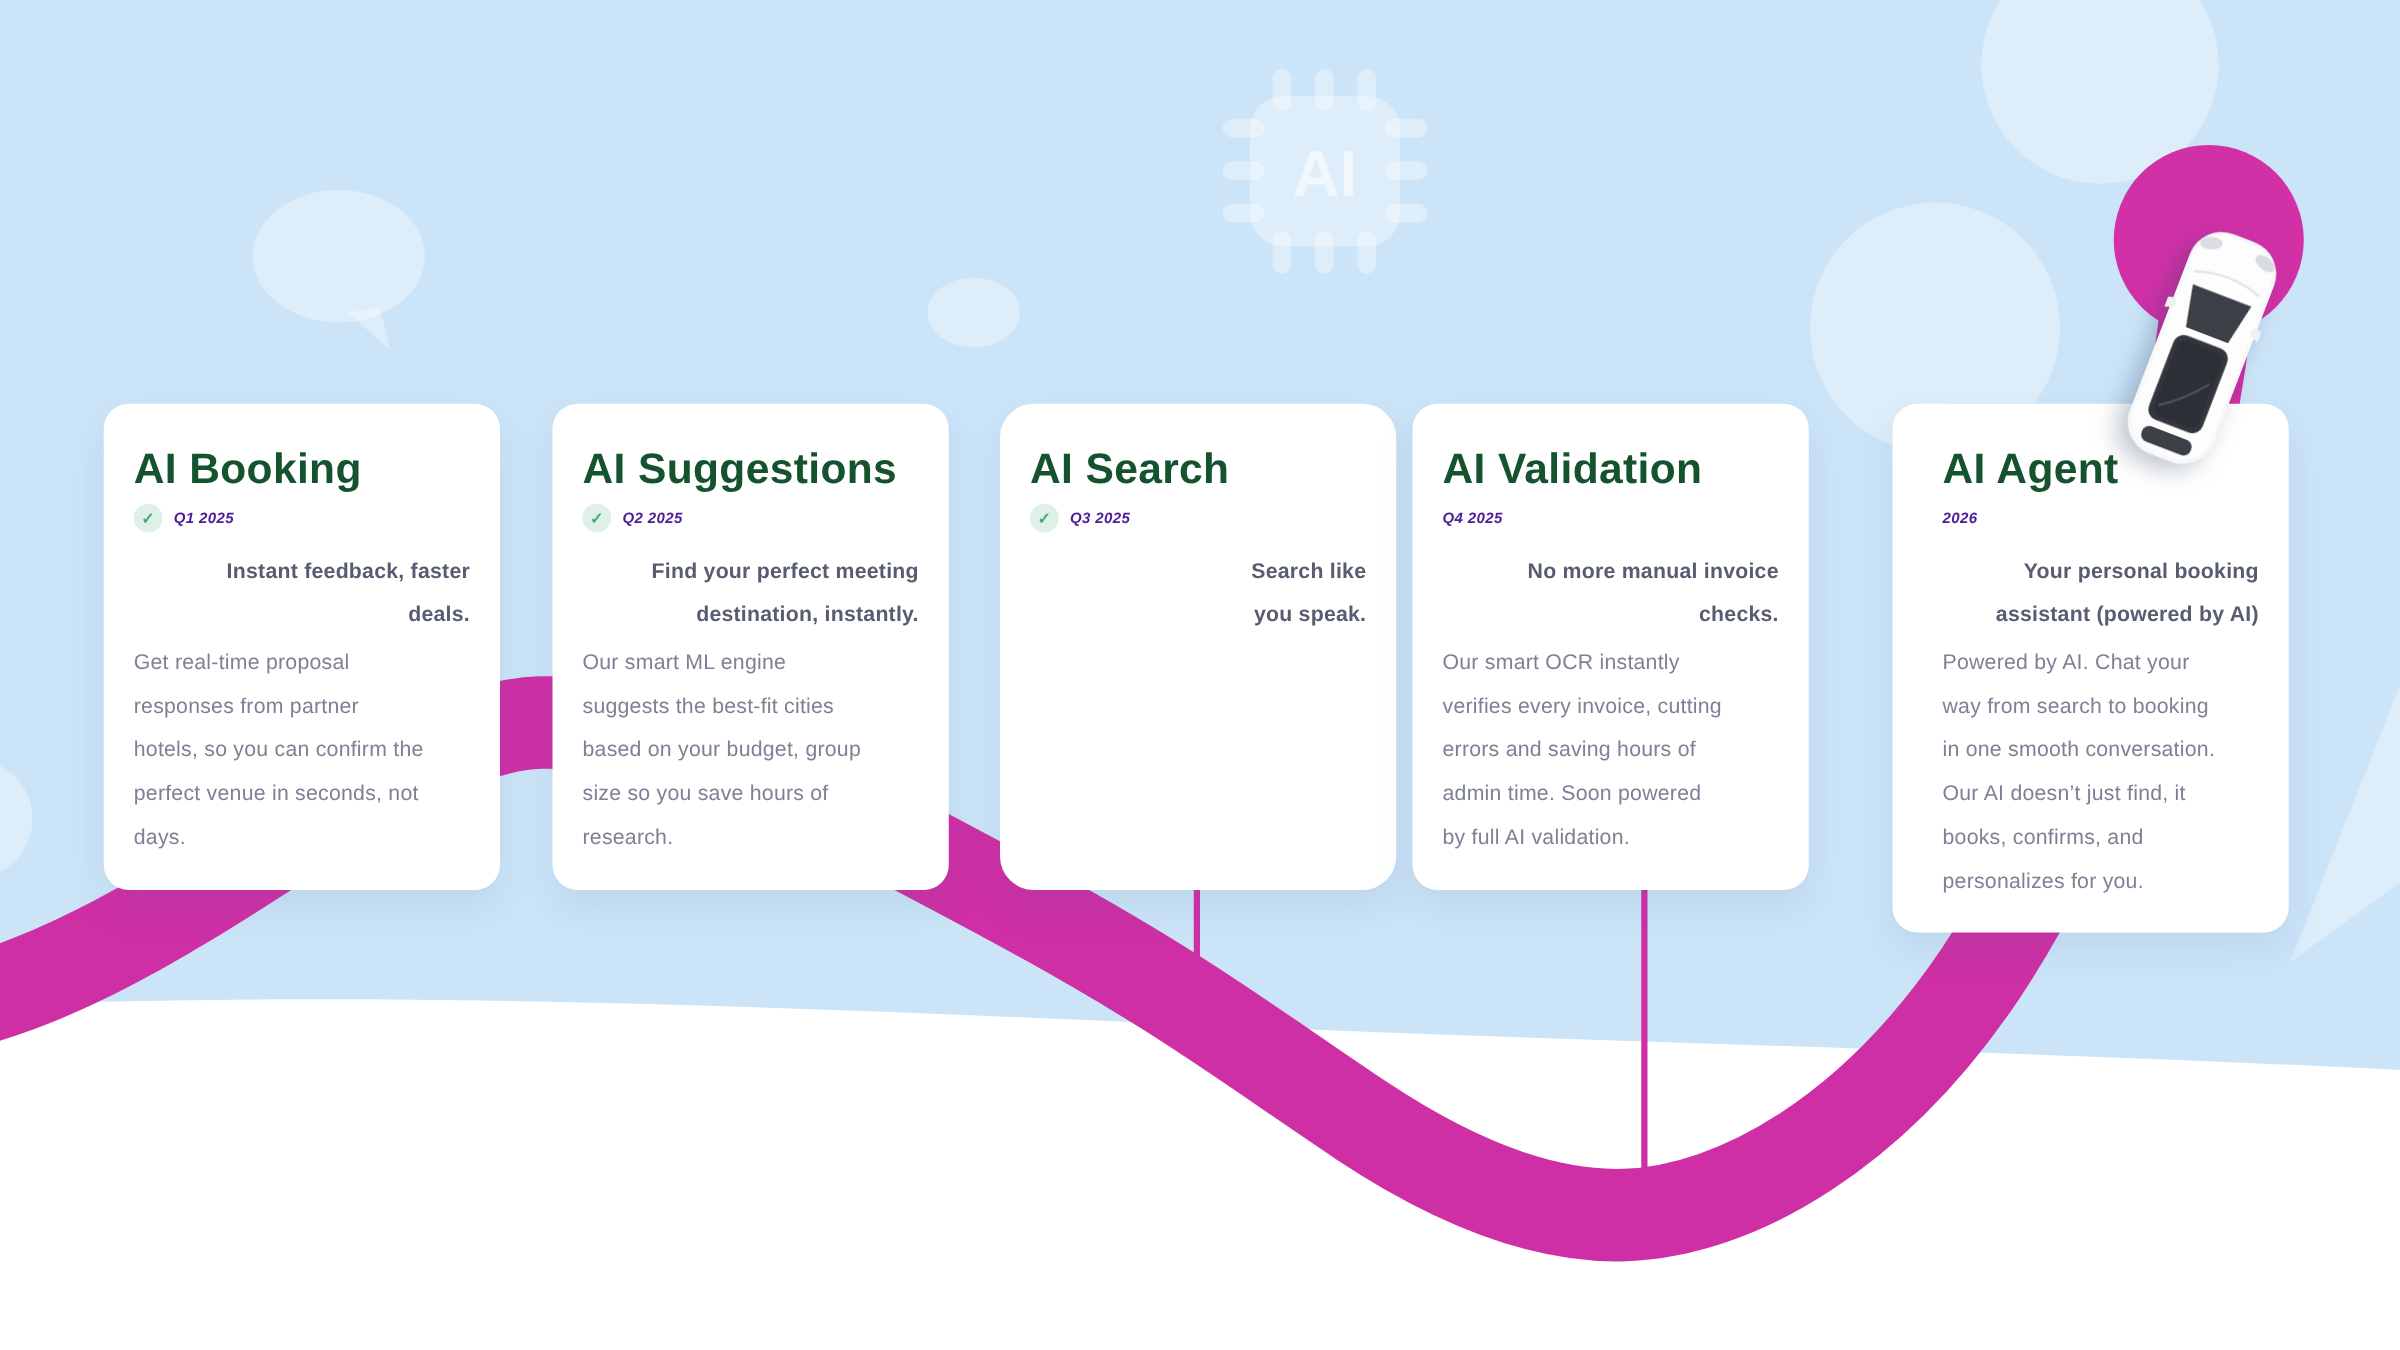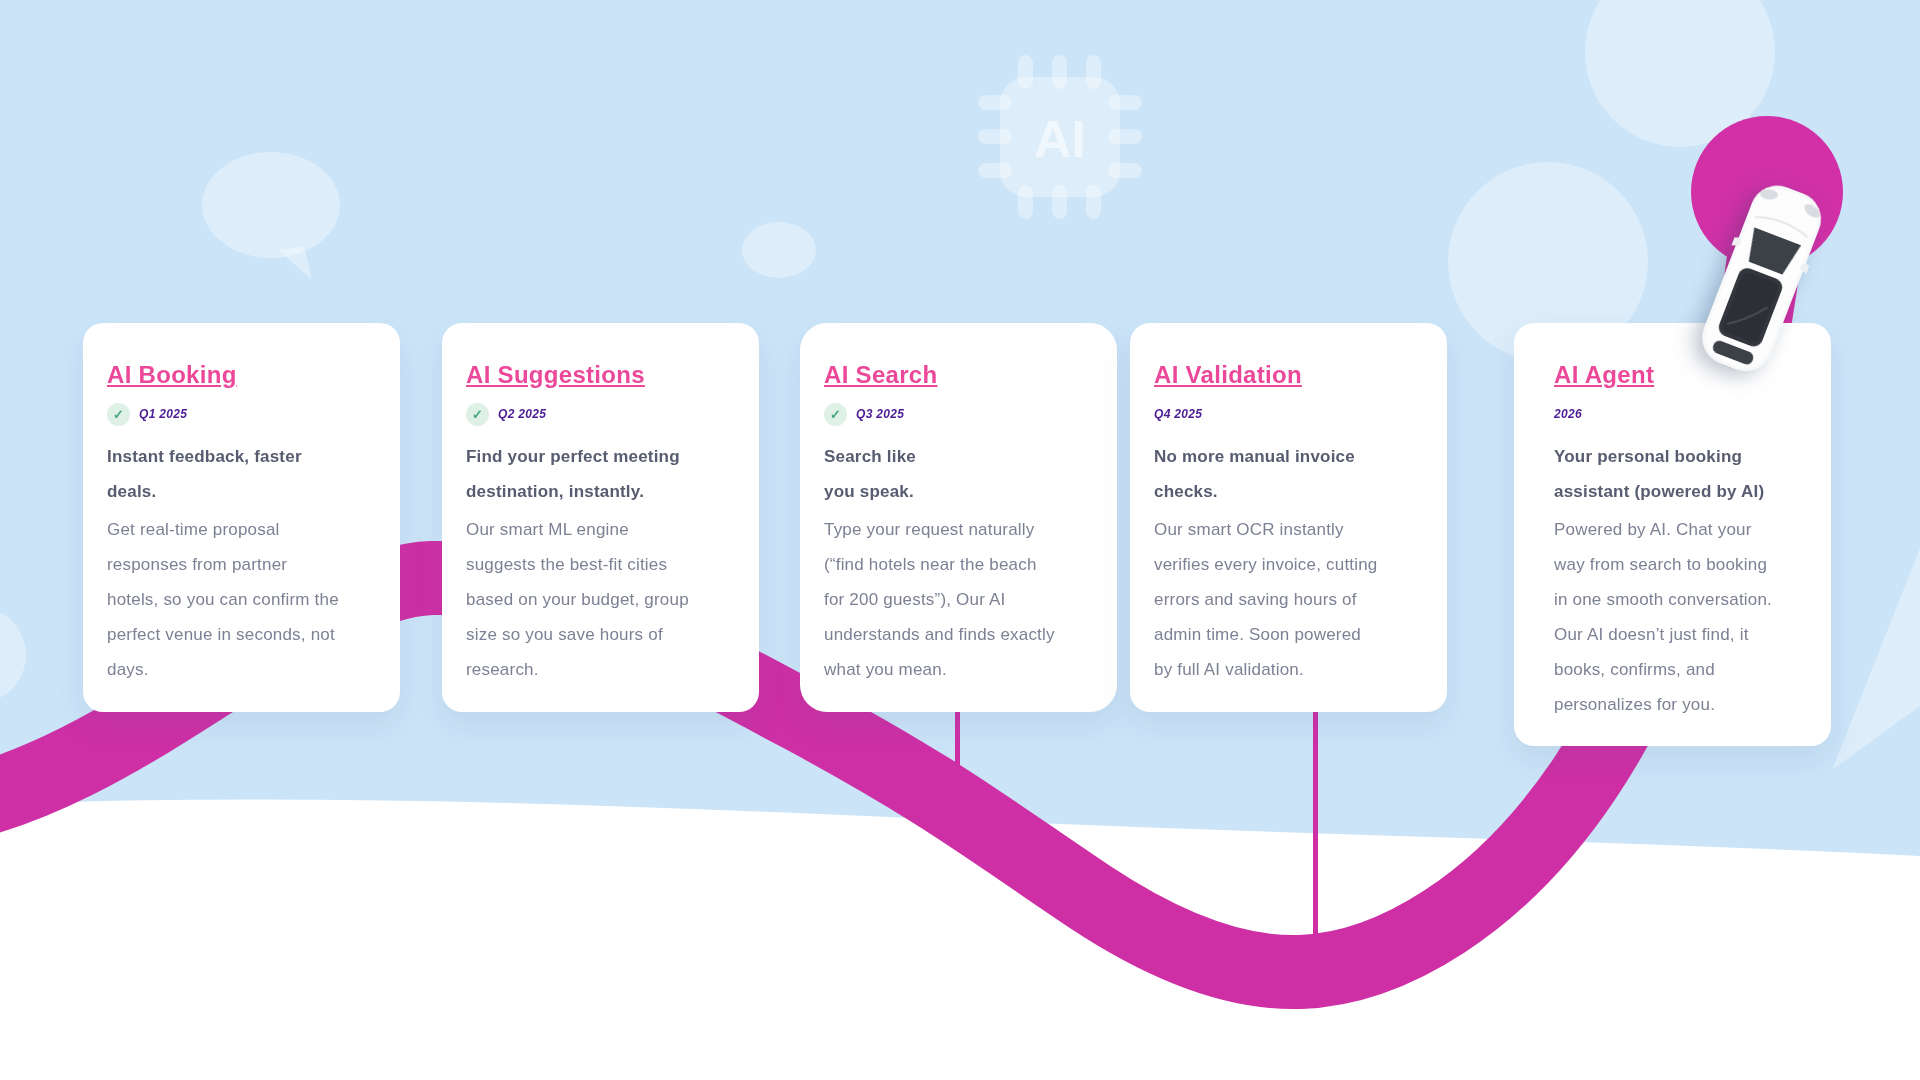--- a/index.html
+++ b/index.html
@@ -3,27 +3,27 @@
 <meta charset="utf-8">
 <style>
   html,body{margin:0;padding:0;background:#fff;}
   .stage{position:relative;width:1920px;height:1080px;overflow:hidden;
          background:#cbe4f8;font-family:"Liberation Sans",sans-serif;}
   .bg-svg{position:absolute;left:0;top:0;z-index:0;}
   
   .card{position:absolute;top:323px;width:317px;box-sizing:border-box;
         background:#ffffff;border-radius:20px;padding:36px 24px 24px;
         box-shadow:0 14px 30px rgba(70,100,140,0.10);z-index:2;}
-  .card-title{font-size:24px;line-height:32px;font-weight:700;color:#ec4899;letter-spacing:.3px;text-decoration:underline;}
+  .card-title{font-size:34px;line-height:32px;font-weight:700;color:#14532d;letter-spacing:.3px;}
   .year-row{margin-top:11px;height:24px;display:flex;align-items:center;gap:9px;}
   .check{width:23px;height:23px;border-radius:50%;background:#dff0e7;color:#47a97b;
          font-size:13px;font-weight:700;display:flex;align-items:center;justify-content:center;flex:0 0 auto;}
   .year{font-size:12px;font-weight:700;color:#4c1d95;letter-spacing:.3px;font-style:italic;}
   .sub{margin-top:13px;font-size:17px;font-weight:700;color:#575c70;line-height:35px;
-       letter-spacing:.2px;white-space:pre-line;}
+       letter-spacing:.2px;white-space:pre-line;text-align:right;}
   .body{margin-top:3px;font-size:17px;color:#7d8194;line-height:35px;letter-spacing:.2px;white-space:pre-line;}
   .c1{left:83px;min-height:389px;}
   .c2{left:442px;min-height:389px;}
   .c3{left:800px;min-height:389px;border-radius:27px;}
   .c4{left:1130px;min-height:389px;}
   .c5{left:1514px;min-height:421px;padding-left:40px;}
   
   .car{position:absolute;left:1725px;top:184px;width:80px;height:190px;z-index:3;
        transform:rotate(21deg);transform-origin:50% 45%;
        filter:drop-shadow(-6px 8px 10px rgba(40,60,90,0.30));}
@@ -110,25 +110,20 @@
   </div>
 
   <div class="card c3">
     <div class="card-title">AI Search</div>
     <div class="year-row">
       <span class="check">✓</span>
       <span class="year">Q3 2025</span>
     </div>
     <div class="sub">Search like
 you speak.</div>
-    <div class="body">Type your request naturally
-(“find hotels near the beach
-for 200 guests”), Our AI
-understands and finds exactly
-what you mean.</div>
   </div>
 
   <div class="card c4">
     <div class="card-title">AI Validation</div>
     <div class="year-row">
       <span class="year">Q4 2025</span>
     </div>
     <div class="sub">No more manual invoice
 checks.</div>
     <div class="body">Our smart OCR instantly

